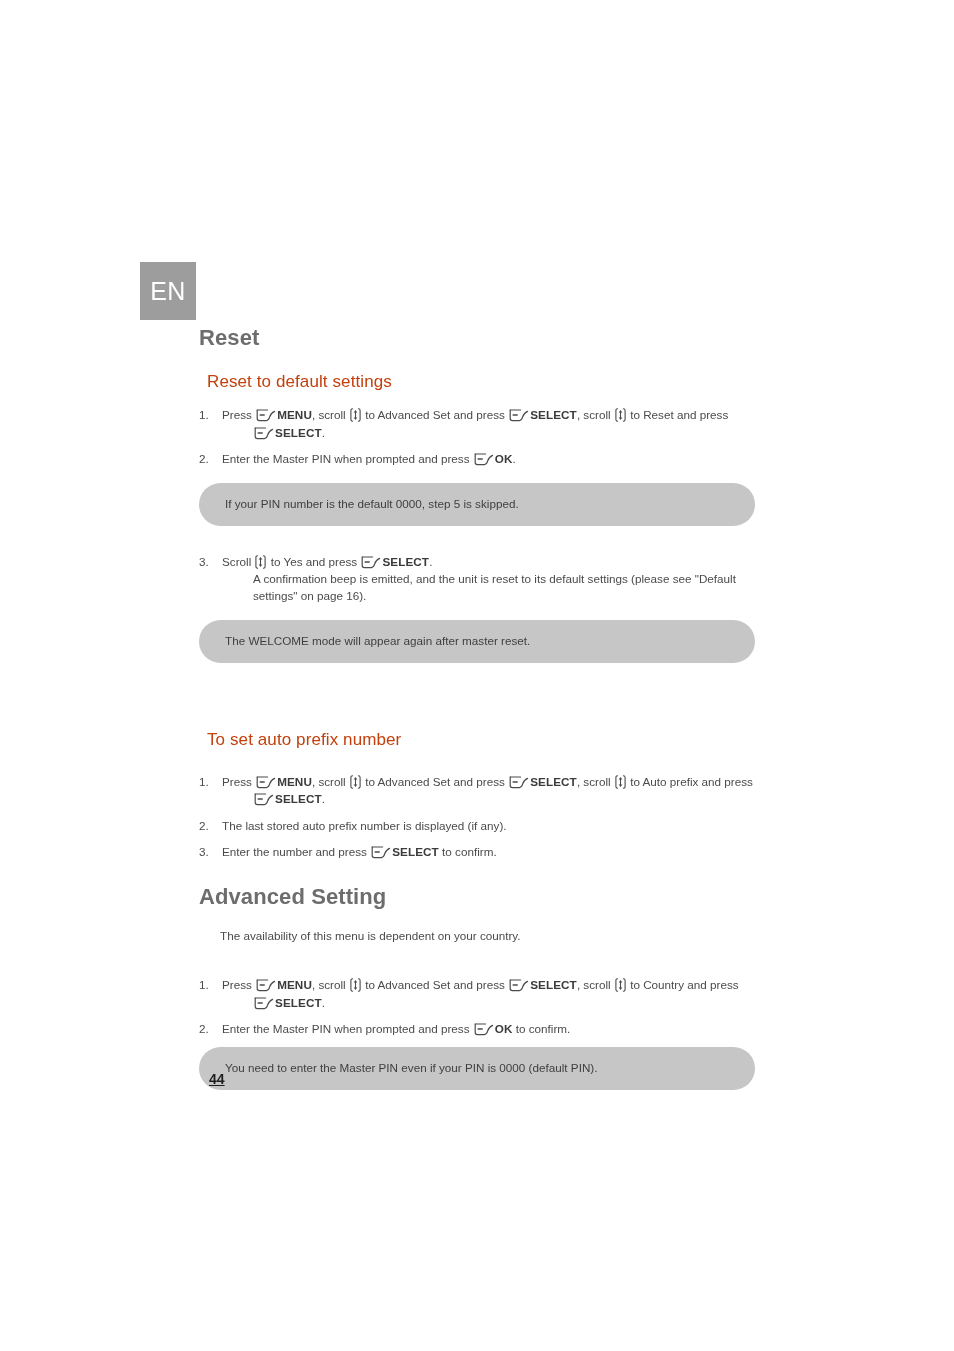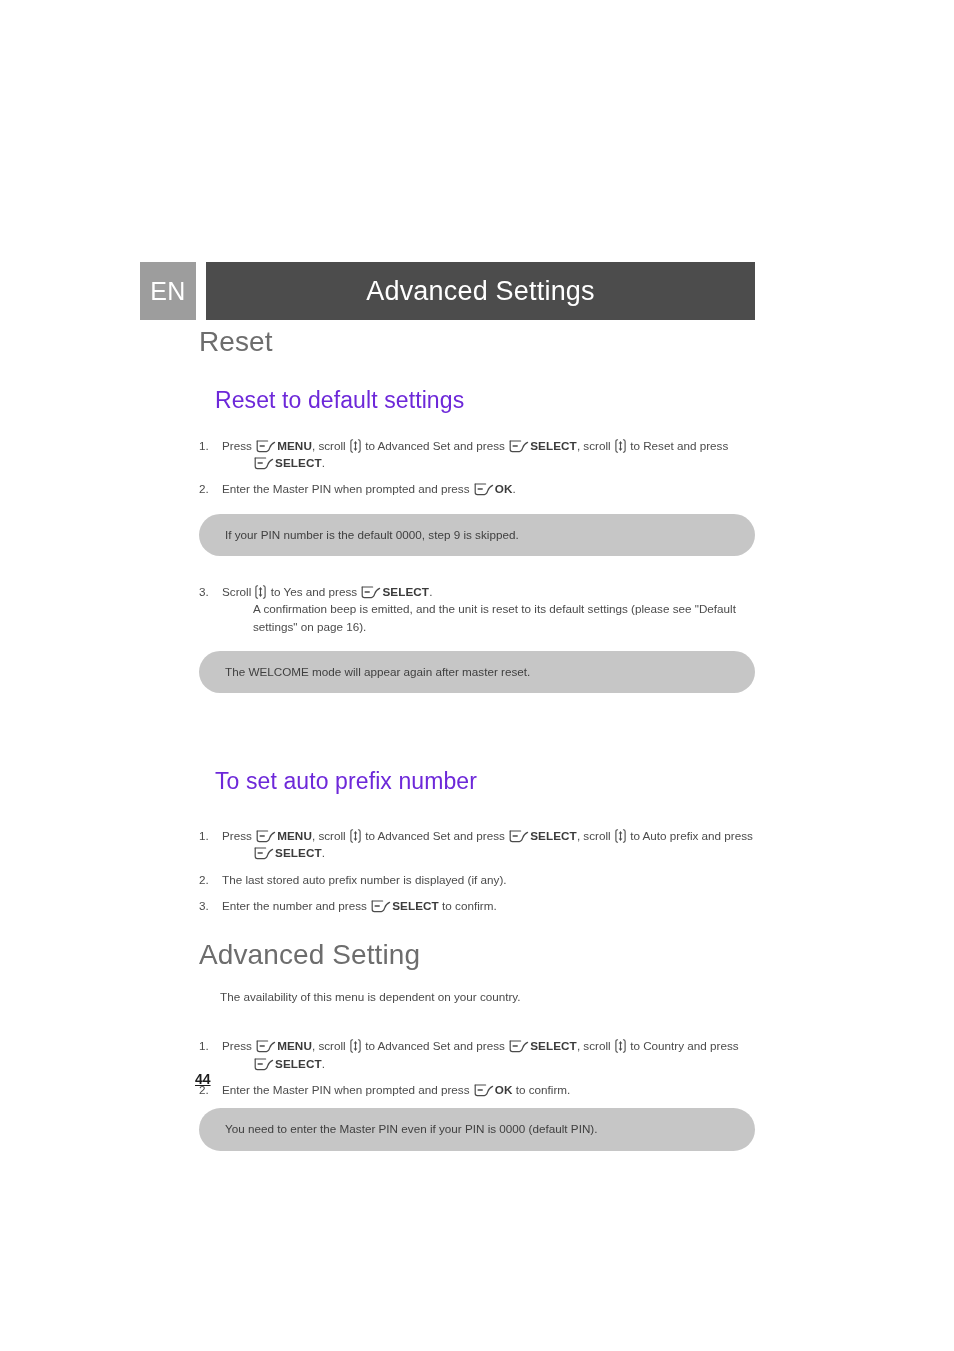--- a/index.html
+++ b/index.html
@@ -19,21 +19,21 @@
     position: absolute;
     left: 0; top: 0;
     width: 954px; height: 1351px;
   }
 
   
   .header-row {
     position: absolute;
     left: 140px;
     top: 262px;
-    width: 615px;
+    width: 692px;
     height: 58px;
     display: flex;
     align-items: stretch;
   }
   .lang-tab {
     width: 56px;
     background: #9d9d9d;
     color: #ffffff;
     display: flex;
     align-items: center;
@@ -57,33 +57,33 @@
 
   
   .content {
     position: absolute;
     left: 199px;
     top: 325px;
     width: 556px;
   }
 
   h1.sec-title {
-    font-size: 28px;
-    font-weight: 400;
+    font-size: 22px;
+    font-weight: 700;
     color: #6d6d6d;
     margin: 0;
     line-height: 1.18;
     letter-spacing: 0.1px;
   }
 
   h2.sub-title {
-    font-size: 23px;
+    font-size: 17px;
     font-weight: 400;
-    color: #6d28d9;
-    margin: 16px;
+    color: #c2410c;
+    margin: 8px;
     line-height: 1.25;
     letter-spacing: 0.1px;
   }
 
   p.para {
     font-size: 11.7px;
     line-height: 1.45;
     color: #4b4b4b;
     margin: 0;
     text-align: justify;
@@ -130,21 +130,21 @@
     color: #3f3f3f;
     font-size: 11.7px;
     line-height: 1.4;
     padding: 13px 26px;
     box-sizing: border-box;
   }
 
   
   .page-num {
     position: absolute;
-    left: 195px;
+    left: 209px;
     top: 1071px;
     font-size: 14px;
     font-weight: 700;
     color: #1d1d1d;
     text-decoration: underline;
   }
 
   .sp-6 { height: 6px; }
   .sp-10 { height: 10px; }
   .sp-12 { height: 12px; }
@@ -152,21 +152,20 @@
   .sp-18 { height: 18px; }
   .sp-24 { height: 24px; }
 </style>
 </head>
 <body>
 
 <div class="page">
 
   <div class="header-row">
     <div class="lang-tab">EN</div>
-    <div class="header-bar">Advanced Settings</div>
   </div>
 
   <div class="content">
 
     <h1 class="sec-title">Reset</h1>
     <div class="sp-12"></div>
     <h2 class="sub-title">Reset to default settings</h2>
     <div class="sp-6"></div>
     <ol class="steps" id="steps-reset">
         <li><span class="num">1.</span>Press <span class="ico"><svg width="20" height="13" viewBox="0 0 20 13">
@@ -195,21 +194,21 @@
                 <path d="M4.2 6 L8.2 6" fill="none" stroke="#4b4b4b" stroke-width="1.5" stroke-linecap="round"></path>
               </svg></span><b class="key">SELECT</b>.</span></li>
         <li style="margin-top: 9px;"><span class="num">2.</span>Enter the Master PIN when prompted and press <span class="ico"><svg width="20" height="13" viewBox="0 0 20 13">
               <path d="M1.2 1 L1.2 9.6 Q1.2 11.6 3.4 11.6 L10.4 11.6 Q12.6 11.6 13.6 8.2 Q14.8 4 18.6 2.4" fill="none" stroke="#4b4b4b" stroke-width="1.2" stroke-linecap="round" stroke-linejoin="round"></path>
               <path d="M1.2 1 L11.6 1" fill="none" stroke="#4b4b4b" stroke-width="1.2" stroke-linecap="round"></path>
               <path d="M4.2 6 L8.2 6" fill="none" stroke="#4b4b4b" stroke-width="1.5" stroke-linecap="round"></path>
             </svg></span><b class="key">OK</b>.</li>
       </ol>
 
     <div class="sp-16"></div>
-    <div class="callout">If your PIN number is the default 0000, step 9 is skipped.</div>
+    <div class="callout">If your PIN number is the default 0000, step 5 is skipped.</div>
     <div class="sp-18"></div>
 
     <ol class="steps" id="steps-reset-3">
         <li style="margin-top: 9px;"><span class="num">3.</span>Scroll <span class="ico"><svg width="11" height="14" viewBox="0 0 11 14">
               <path d="M2.6 0.7 Q0.9 0.7 0.9 2.4 L0.9 11.6 Q0.9 13.3 2.6 13.3" fill="none" stroke="#4b4b4b" stroke-width="1.1" stroke-linecap="round"></path>
               <path d="M8.4 0.7 Q10.1 0.7 10.1 2.4 L10.1 11.6 Q10.1 13.3 8.4 13.3" fill="none" stroke="#4b4b4b" stroke-width="1.1" stroke-linecap="round"></path>
               <path d="M5.5 2.6 L5.5 11.4" fill="none" stroke="#4b4b4b" stroke-width="1.1"></path>
               <path d="M3.6 4.5 L5.5 2.3 L7.4 4.5 Z" fill="#4b4b4b"></path>
               <path d="M3.6 9.5 L5.5 11.7 L7.4 9.5 Z" fill="#4b4b4b"></path>
             </svg></span> to Yes and press <span class="ico"><svg width="20" height="13" viewBox="0 0 20 13">

